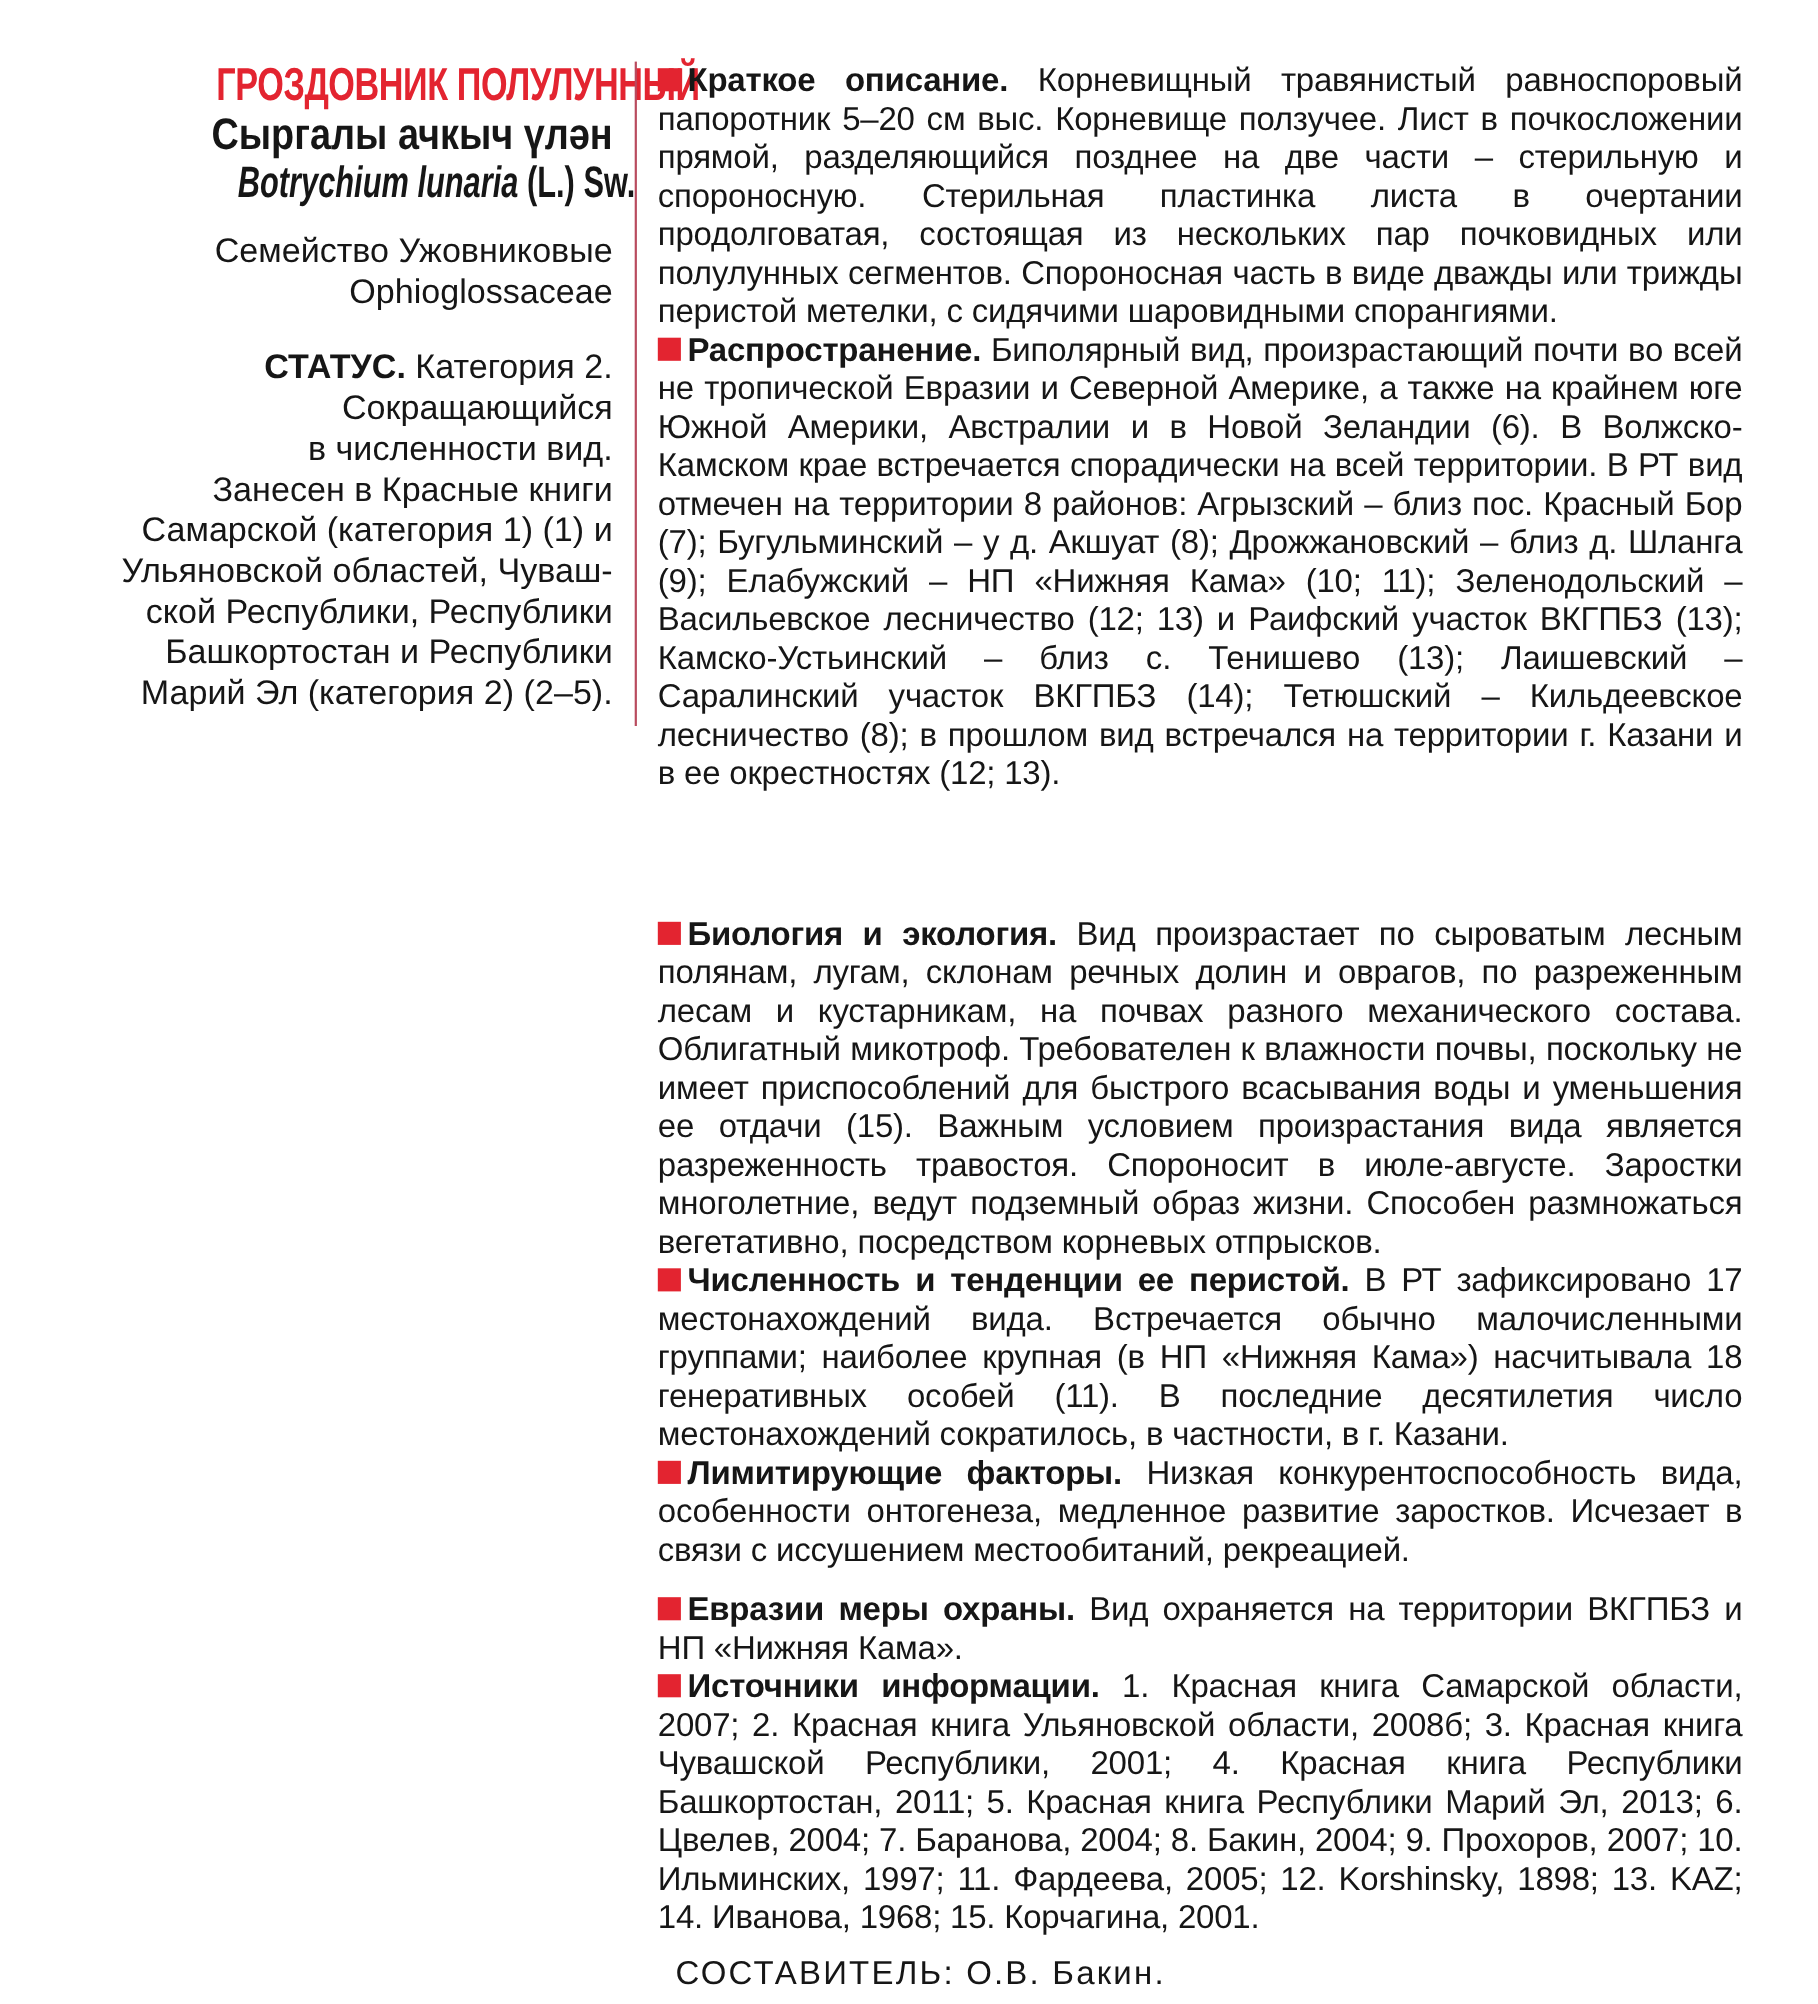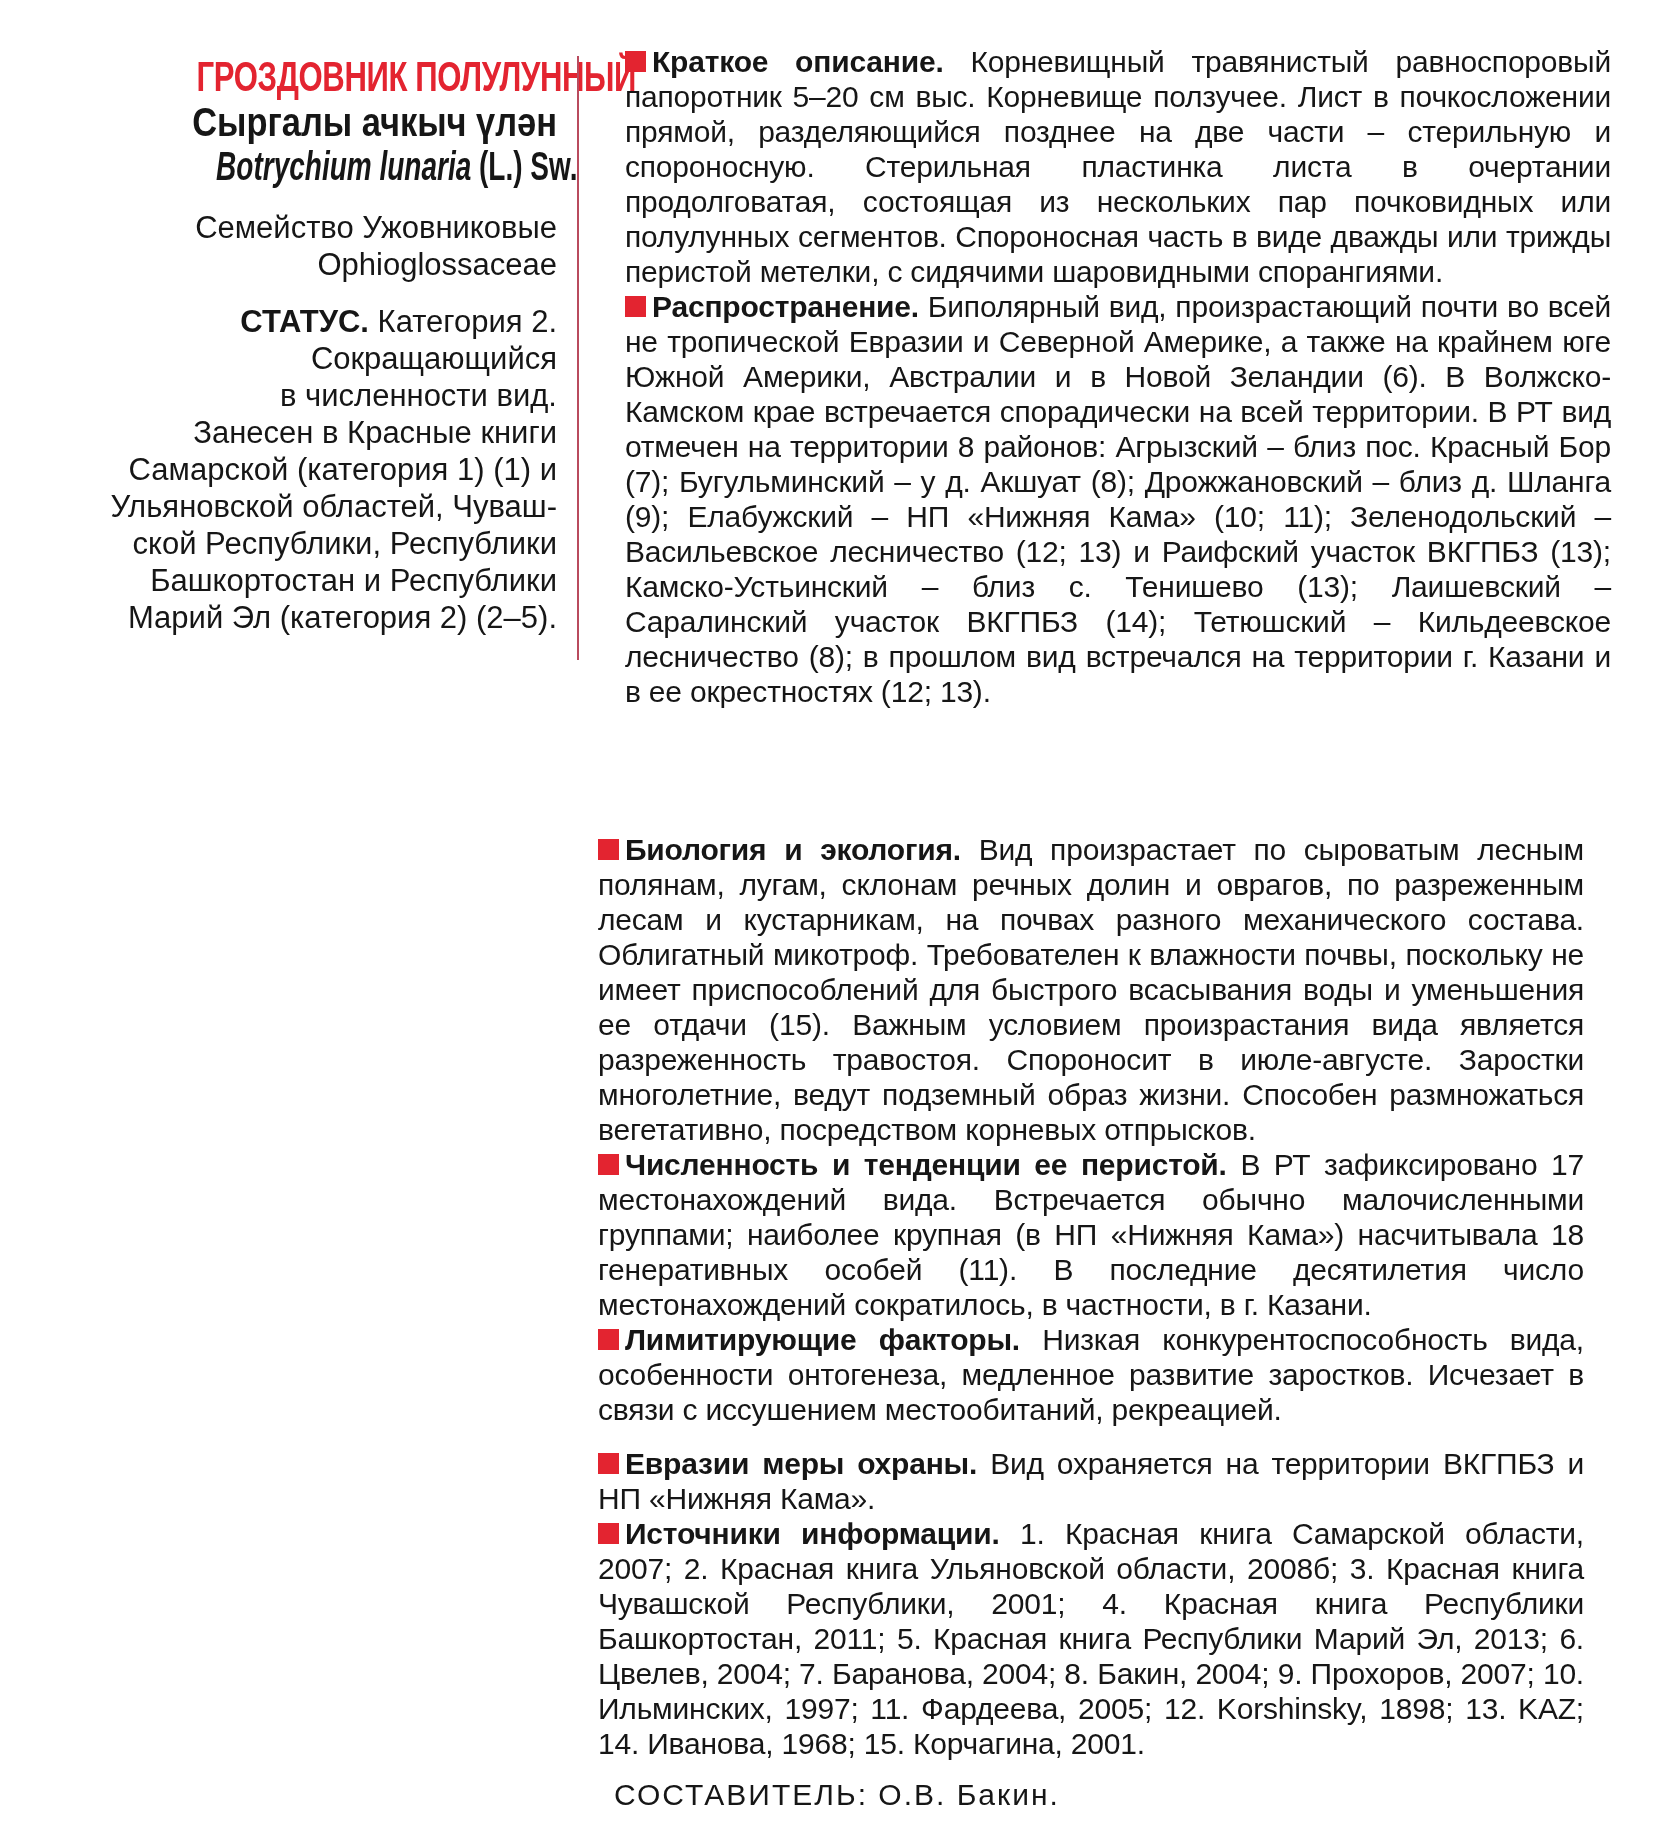--- a/index.html
+++ b/index.html
@@ -49,21 +49,21 @@
     transform: scaleX(0.70);
     transform-origin: 100% 50%;
     white-space: nowrap;
   }
   .family {
     margin: 21px 0 0 0;
     font-size: 31px;
     line-height: 37px;
   }
   .status {
-    margin: 20px 0 0 0;
+    margin: 32px 0 0 0;
     font-size: 31px;
     line-height: 37px;
   }
   .status .pre { white-space: pre-line; }
 
   
   .divider {
     position: absolute;
     left: 577px;
     top: 56px;
@@ -71,21 +71,21 @@
     height: 604px;
     background: var(--divider-red, #b94b5e);
   }
 
   
   .group {
     position: absolute;
     left: 598px;
     width: 986px;
   }
-  .g1 { top: 44px; margin-left: 27px; }
+  .g1 { top: 56px; }
   .g2 { top: 832px; }
   .g3 { top: 1446px; }
   .sec {
     margin: 0;
     font-size: 30px;
     line-height: 35px;
     text-align: justify;
     letter-spacing: -0.2px;
   }
   .sec b { font-weight: 700; }

